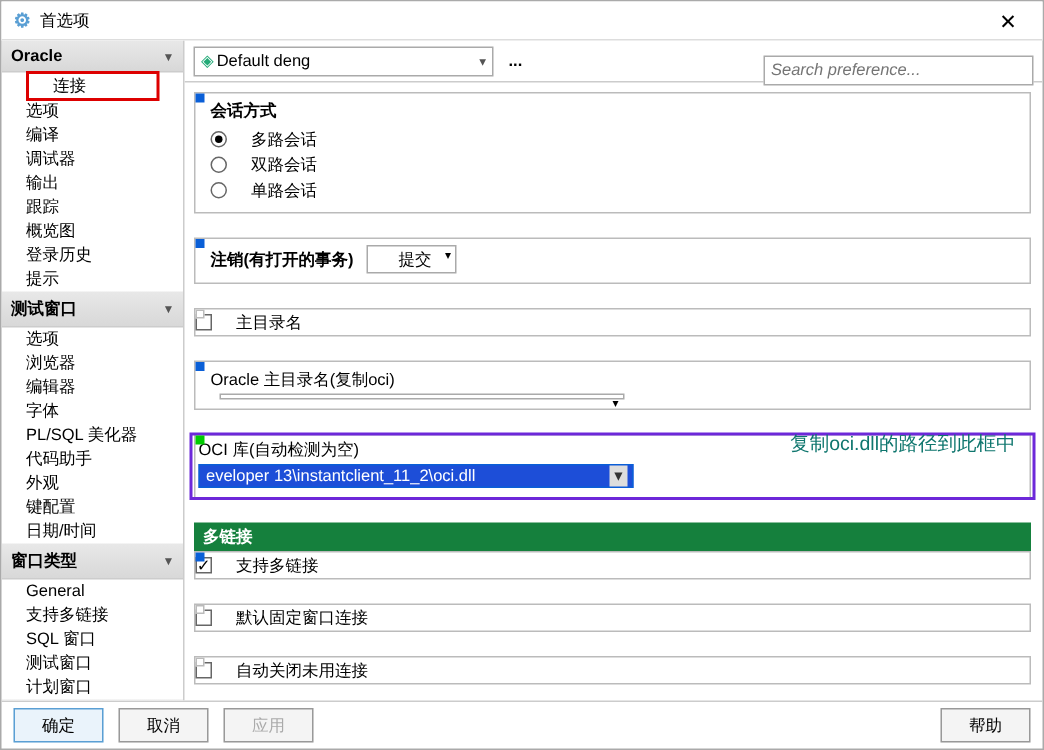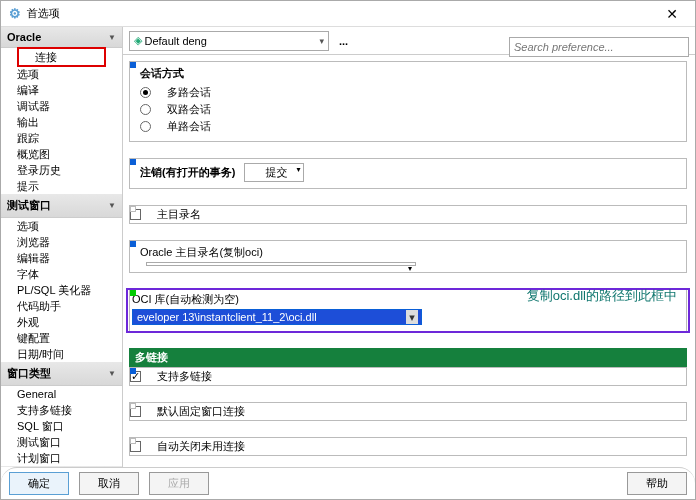--- a/index.html
+++ b/index.html
@@ -36,21 +36,21 @@
 .check-mark { color: #000; }
 .dot { width: 5px; height: 5px; background: #000; border-radius: 50%; }
 .inline-combo { border: 1px solid #aaa; padding: 1px 16px 1px 4px; position: relative; margin-left: 6px; min-width: 60px; display: inline-block; text-align: right; }
 .inline-combo::after { content: "▾"; position: absolute; right: 3px; font-size: 8px; }
 .wide-combo { width: 270px; display: block; margin-top: 2px; }
 .red-box { border: 2px solid #6d28d9; padding: 2px 4px 6px 4px; margin: -2px -4px; }
 .oci-field { background: #1d4ed8; color: #fff; border: 1px solid #0a5fd7; padding: 1px 16px 1px 4px; width: 290px; position: relative; margin-top: 2px; }
 .oci-field::after { content: "▾"; position: absolute; right: 3px; color: #333; background: #ddd; width: 12px; text-align: center; top: 0; bottom: 0; line-height: 14px; }
 .annotation { position: absolute; right: 18px; top: 232px; color: #0f766e; font-weight: normal; font-size: 13px; }
 .blue-bar { background: #15803d; color: #fff; padding: 2px 6px; font-weight: bold; }
-.footer { height: 32px; border-top: 1px solid #ccc; display: flex; align-items: flex-end; padding: 4px 8px; gap: 10px; border-radius: 16px; }
+.footer { height: 32px; border-top: 1px solid #ccc; display: flex; align-items: flex-end; padding: 4px 8px; gap: 10px; }
 .btn { border: 1px solid #999; background: #f4f4f4; padding: 3px 18px; cursor: pointer; }
 .btn.primary { border: 1px solid #5a9fd4; background: #eaf3fb; }
 .btn.disabled { color: #aaa; }
 .spacer { flex: 1; }
 .content-wrap { position: relative; flex: 1; display: flex; flex-direction: column; overflow: hidden; }
 </style>
 </head>
 <body>
 
 <div class="window">

